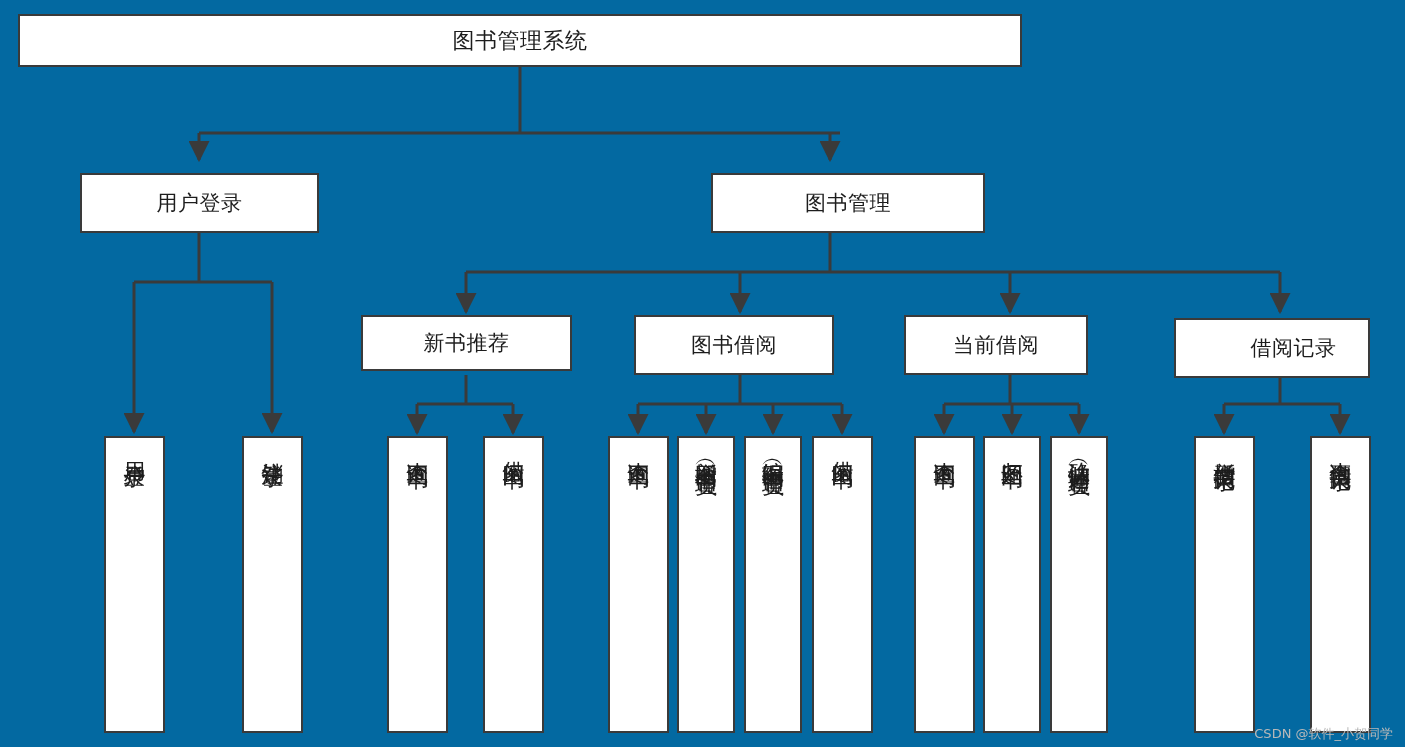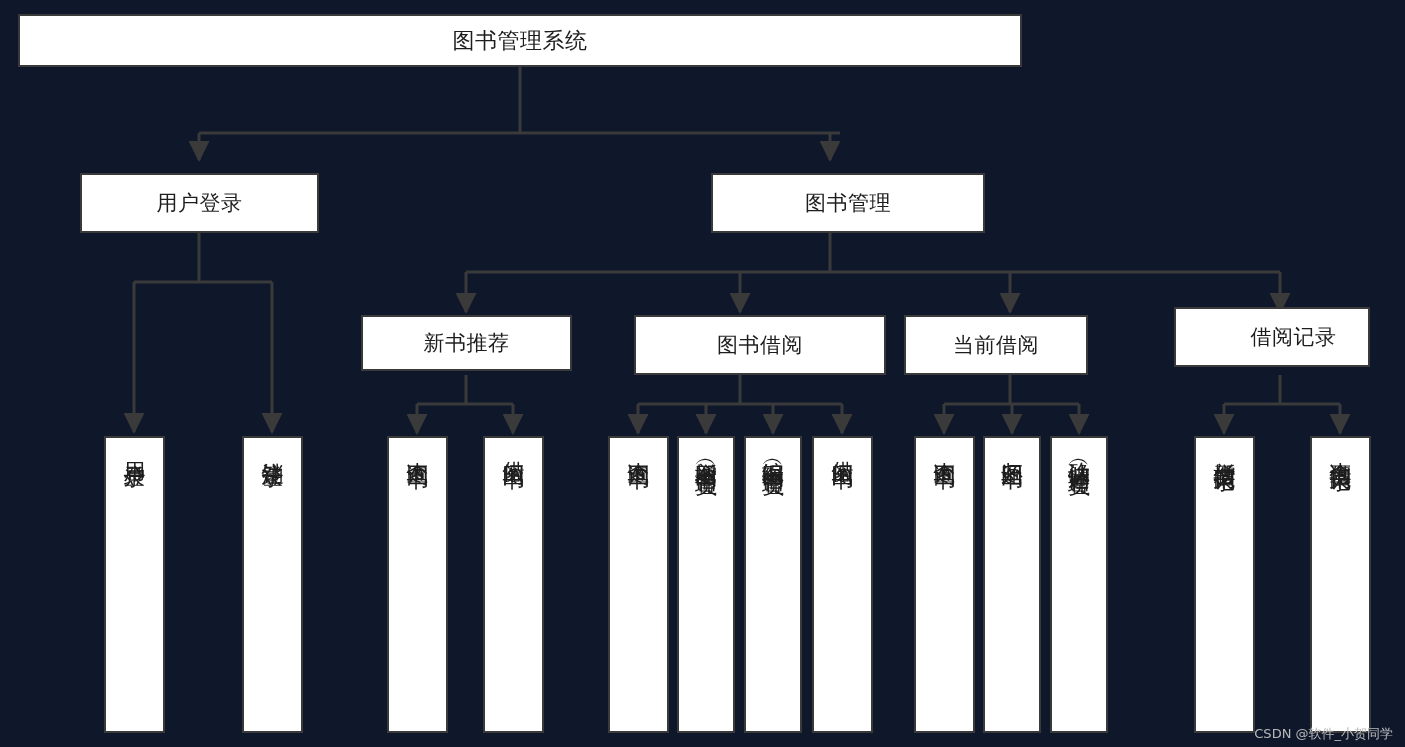--- a/index.html
+++ b/index.html
@@ -8,21 +8,21 @@
     padding: 0;
     background: #ffffff;
   }
   body {
     font-family: "Liberation Sans", "DejaVu Sans", sans-serif;
   }
   #canvas {
     position: relative;
     width: 1405px;
     height: 747px;
-    background: #0f172a;
+    background: #0369a1;
     overflow: hidden;
   }
   #edges {
     position: absolute;
     left: 0;
     top: 0;
     width: 1405px;
     height: 747px;
     pointer-events: none;
   }
@@ -139,27 +139,27 @@
   <div class="node horiz" style="left:80px; top:173px; width:239px; height:60px;">
     <span class="node-label">用户登录</span>
   </div>
   <div class="node horiz" style="left:711px; top:173px; width:274px; height:60px;">
     <span class="node-label">图书管理</span>
   </div>
 
   <div class="node horiz" style="left:361px; top:315px; width:211px; height:56px;">
     <span class="node-label">新书推荐</span>
   </div>
-  <div class="node horiz" style="left:634px; top:315px; width:252px; height:60px;">
+  <div class="node horiz" style="left:634px; top:315px; width:200px; height:60px;">
     <span class="node-label">图书借阅</span>
   </div>
   <div class="node horiz" style="left:904px; top:315px; width:184px; height:60px;">
     <span class="node-label">当前借阅</span>
   </div>
-  <div class="node horiz" style="left:1174px; top:307px; width:196px; height:60px;padding-left:43px;">
+  <div class="node horiz" style="left:1174px; top:318px; width:196px; height:60px;padding-left:43px;">
     <span class="node-label">借阅记录</span>
   </div>
 
   <div class="node leaf" style="left:104px; top:436px; width:61px; height:297px;">
     <span class="node-label">用户登录</span>
   </div>
   <div class="node leaf" style="left:242px; top:436px; width:61px; height:297px;">
     <span class="node-label">注销登录</span>
   </div>
   <div class="node leaf" style="left:387px; top:436px; width:61px; height:297px;">

